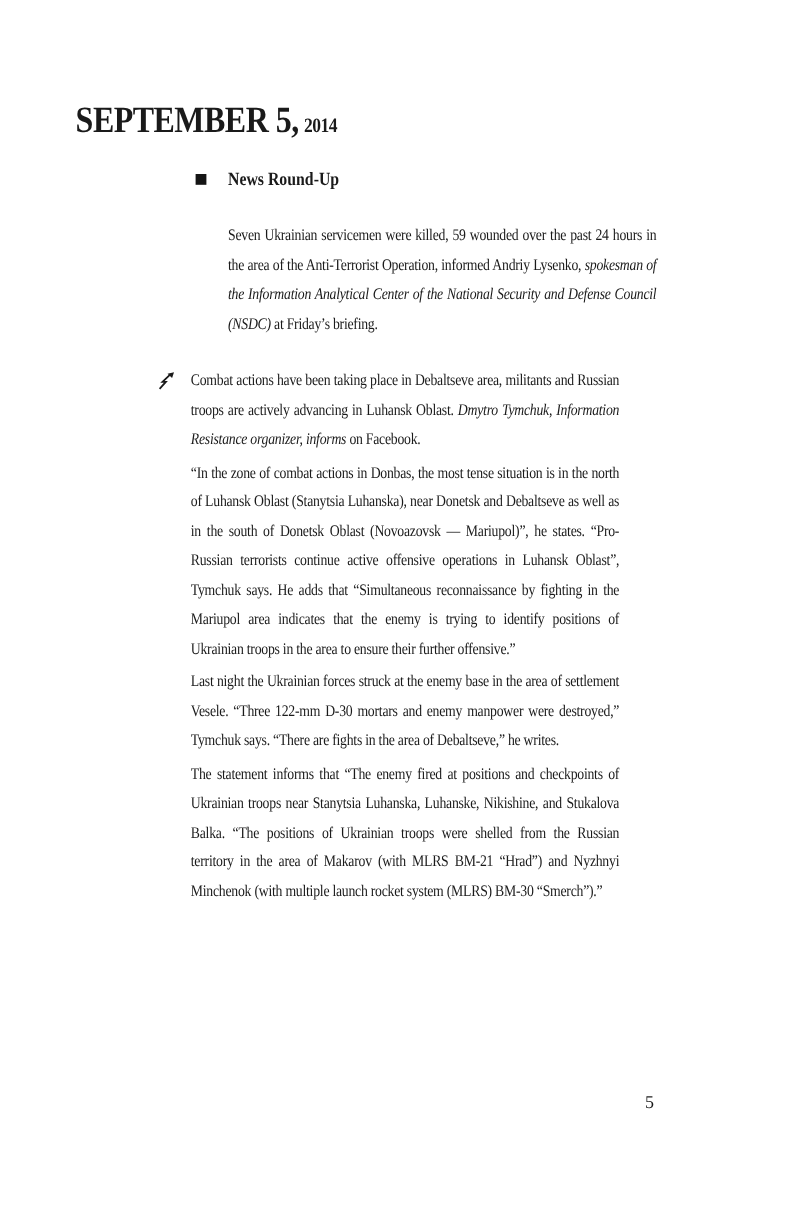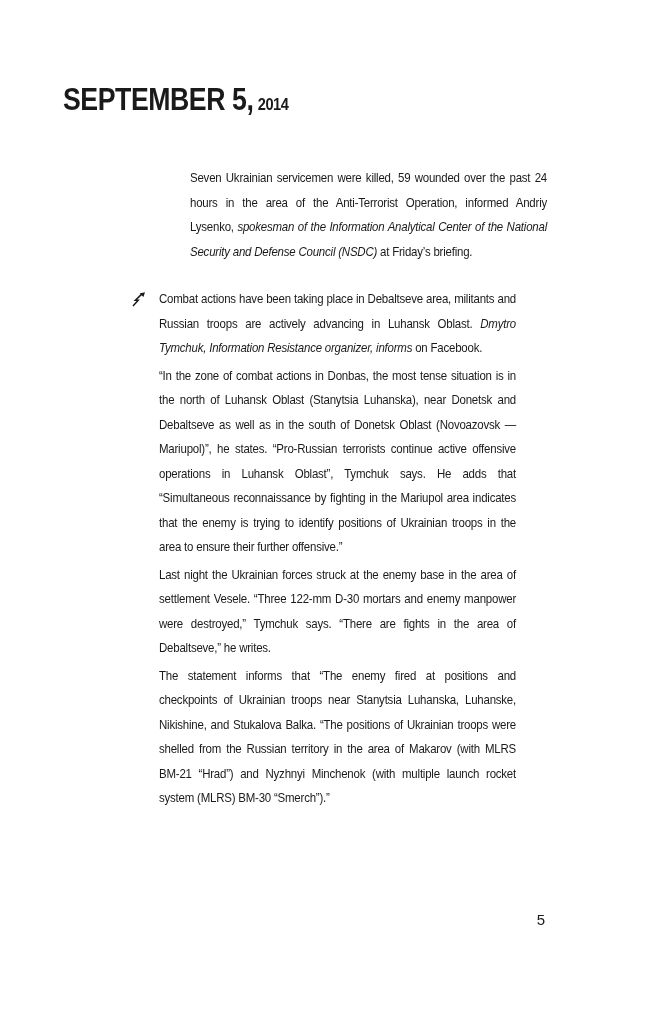--- a/index.html
+++ b/index.html
@@ -2,21 +2,21 @@
 <html><head>
 <meta charset="utf-8">
 <style>
   * { margin: 0; padding: 0; box-sizing: border-box; }
   html, body { background: #ffffff; }
   .page {
     width: 658px; height: 1024px;
     background: #ffffff;
     position: relative;
     overflow: hidden;
-    font-family: Liberation Sans, sans-serif;
+    font-family: Liberation Serif, serif;
     color: #1a1a1a;
   }
   .title {
     position: absolute; left: 63px; top: 81px;
     white-space: nowrap;
     font-weight: bold;
     transform: scaleX(0.86);
     transform-origin: 0 0;
     letter-spacing: -0.5px;
   }
@@ -56,20 +56,28 @@
 </style>
 </head>
 <body>
 
 <div class="page">
 
   <h1 class="title"><span class="title-date">SEPTEMBER 5,</span><span class="title-year">2014</span></h1>
 
   <div class="content">
 
+    <div class="row row-heading">
+      <div class="marker">
+        <span class="square"></span>
+      </div>
+      <div class="text-col">
+        <h2 class="heading">News Round-Up</h2>
+      </div>
+    </div>
 
     <div class="row row-intro">
       <div class="marker"></div>
       <div class="text-col">
         <p class="para"><span>Seven Ukrainian servicemen were killed, 59 wounded over the past 24 hours in the area of the Anti-Terrorist Operation, informed Andriy Lysenko, </span><i class="em">spokesman of the Information Analytical Center of the National Security and Defense Council (NSDC)</i><span> at Friday’s briefing.</span></p>
       </div>
     </div>
 
     <div class="row row-b1">
       <div class="marker">

